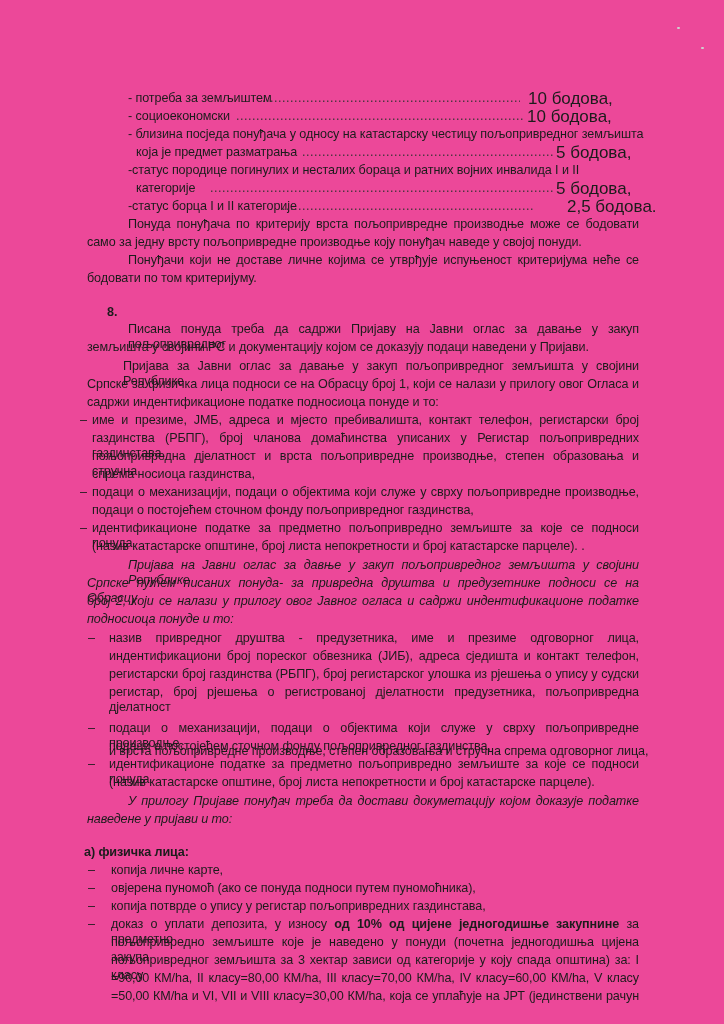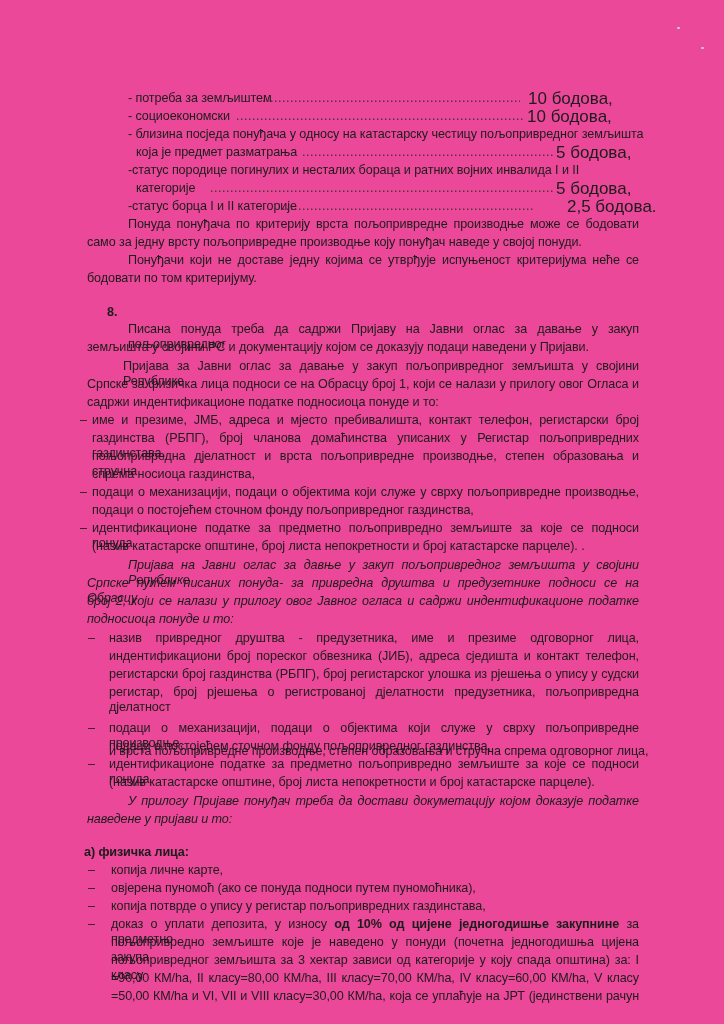--- a/index.html
+++ b/index.html
@@ -42,21 +42,21 @@
     <div class="dots" style="left:210px;top:181px;width:344px;">....................................................................................................................</div>
     <div class="pts" style="left:556px;top:181px;">5 бодова,</div>
 
     <div class="ln" style="left:128px;top:199px;">-статус борца I  и II категорије </div>
     <div class="dots" style="left:282px;top:199px;width:252px;">....................................................................................................</div>
     <div class="pts" style="left:535px;top:199px;margin-left:32px;">2,5 бодова.</div>
   </div>
 
   <div class="ln just" style="left:128px;top:217px;width:511px;">Понуда понуђача по критерију врста пољопривредне производње може се бодовати</div>
   <div class="ln" style="left:87px;top:235px;">само за једну врсту пољопривредне производње коју понуђач наведе у својој понуди.</div>
-  <div class="ln just" style="left:128px;top:253px;width:511px;">Понуђачи који не доставе једну којима се утврђује испуњеност критеријума неће се</div>
+  <div class="ln just" style="left:128px;top:253px;width:511px;">Понуђачи који не доставе личне којима се утврђује испуњеност критеријума неће се</div>
   <div class="ln" style="left:87px;top:271px;">бодовати по том критеријуму.</div>
 
   <div class="ln b" style="left:107px;top:305px;">8.</div>
 
   <div class="ln just" style="left:128px;top:322px;width:511px;">Писана понуда треба да садржи Пријаву на Јавни оглас за давање у закуп пољопривредног</div>
   <div class="ln" style="left:87px;top:340px;">земљишта у својини РС и документацију којом се доказују подаци наведени у Пријави.</div>
 
   <div class="ln just" style="left:123px;top:359px;width:516px;">Пријава за Јавни оглас за давање у закуп пољопривредног земљишта у својини Републике</div>
   <div class="ln just" style="left:87px;top:377px;width:552px;">Српске за физичка лица подноси се на Обрасцу број 1, који се налази у прилогу овог Огласа и</div>
   <div class="ln" style="left:87px;top:395px;">садржи индентификационе податке подносиоца понуде и то:</div>

